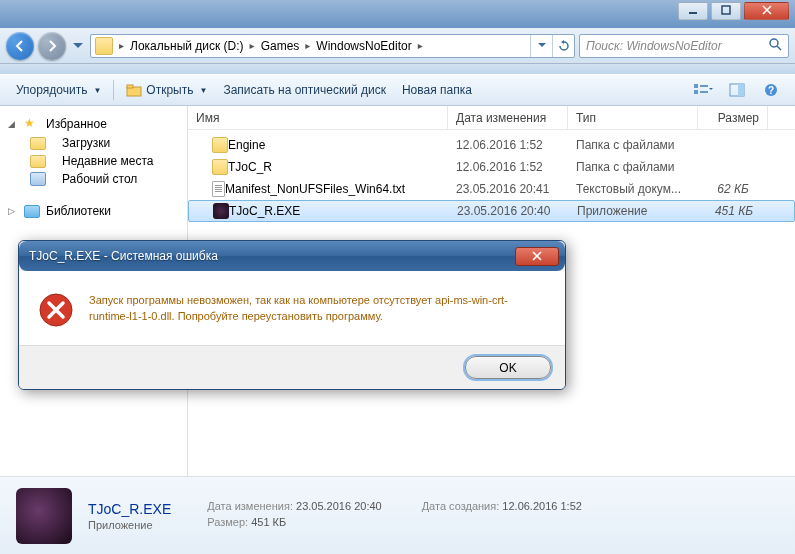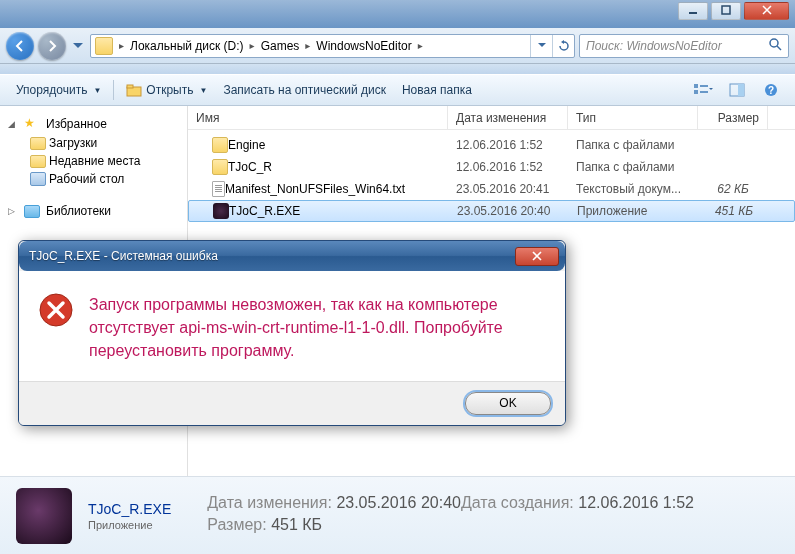--- a/index.html
+++ b/index.html
@@ -39,21 +39,21 @@
 .tb-icon-mini { width: 16px; height: 14px; }
 .tb-right { margin-left: auto; display: flex; gap: 2px; }
 .tb-view { width: 32px; height: 22px; border: 1px solid transparent; display: flex; align-items: center; justify-content: center; cursor: pointer; }
 
 
 .main { display: flex; height: 370px; background: #fff; }
 .sidebar { width: 188px; border-right: 1px solid #e0e0e0; padding: 8px 0; font-size: 12px; overflow: hidden; }
 .sb-group { margin-bottom: 14px; }
 .sb-header { display: flex; align-items: center; padding: 2px 8px; gap: 6px; cursor: pointer; }
 .sb-header .tri { font-size: 9px; color: #666; width: 10px; }
-.sb-item { display: flex; align-items: center; padding: 2px 8px 2px 30px; gap: 3px; cursor: pointer; }
+.sb-item { display: flex; align-items: center; padding: 2px 8px 2px 30px; gap: 16px; cursor: pointer; }
 .sb-ico { width: 16px; height: 16px; flex-shrink: 0; }
 .star { color: #f8c020; }
 .folder-ico { background: linear-gradient(#ffe9a8, #f8d468); border: 1px solid #d8b858; border-radius: 2px; width: 16px; height: 13px; }
 .lib-ico { background: linear-gradient(#a8d8f8, #68b8e8); border: 1px solid #48a0d8; border-radius: 2px; width: 16px; height: 13px; }
 .drive-ico { width: 16px; height: 12px; background: linear-gradient(#e0e0e0, #b0b0b0); border: 1px solid #888; border-radius: 2px; }
 .pc-ico { width: 16px; height: 14px; background: linear-gradient(#d8e8f8, #a8c8e8); border: 1px solid #6898c8; border-radius: 2px; }
 
 
 .files { flex: 1; }
 .col-headers { display: flex; height: 24px; border-bottom: 1px solid #e8e8e8; font-size: 12px; color: #444; align-items: center; }
@@ -73,33 +73,33 @@
 .txt-ico { background: #fff; border: 1px solid #aaa; border-radius: 1px; width: 13px; height: 16px; position: relative; }
 .txt-ico::before { content: ''; position: absolute; top: 3px; left: 2px; right: 2px; height: 1px; background: #999; box-shadow: 0 2px 0 #999, 0 4px 0 #999, 0 6px 0 #999; }
 .exe-ico { width: 16px; height: 16px; background: radial-gradient(circle, #4a2a4a, #1a0a1a); border-radius: 3px; }
 
 
 .details { height: 78px; border-top: 1px solid #d8e0e8; background: linear-gradient(#f2f7fc, #e5eff8); display: flex; align-items: center; padding: 8px 16px; gap: 16px; font-size: 12px; }
 .det-thumb { width: 56px; height: 56px; background: radial-gradient(circle at 40% 40%, #6a3a6a, #1a0a1a); border-radius: 6px; }
 .det-info { display: flex; flex-direction: column; gap: 2px; }
 .det-title { font-size: 14px; color: #003399; }
 .det-sub { color: #666; font-size: 11px; }
-.det-meta { display: flex; margin-left: 20px; color: #555; font-size: 16px; }
+.det-meta { display: flex; gap: 40px; margin-left: 20px; color: #555; font-size: 11px; }
 .det-meta-col div { margin-bottom: 4px; }
 .det-label { color: #888; }
 
 
 .dialog-overlay { position: absolute; top: 240px; left: 18px; }
 .dialog { width: 548px; background: #f0f0f0; border: 1px solid #254a7a; box-shadow: 0 0 0 1px rgba(255,255,255,0.2) inset, 3px 3px 14px rgba(0,0,0,0.4); border-radius: 6px; overflow: hidden; }
 .dlg-title { height: 30px; background: linear-gradient(#5a88bc, #3a6aa0 48%, #2a5a90 52%, #3a6aa0); display: flex; align-items: center; padding: 0 6px 0 10px; color: #fff; font-size: 12px; text-shadow: 0 1px 1px rgba(0,0,0,0.4); border-radius: 8px; }
 .dlg-close { margin-left: auto; width: 44px; height: 19px; background: linear-gradient(#e67a6a, #c84530); border: 1px solid #8a2a1a; border-radius: 3px; display: flex; align-items: center; justify-content: center; cursor: pointer; }
 .dlg-close svg { width: 10px; height: 10px; }
 .dlg-body { padding: 22px 20px 18px; display: flex; gap: 16px; background: #fff; border-bottom: 1px solid #ddd; }
 .dlg-icon { width: 34px; height: 34px; flex-shrink: 0; }
-.dlg-text { font-size: 16px; color: #be185d; line-height: 1.45; }
+.dlg-text { font-size: 11px; color: #a16207; line-height: 1.45; }
 .dlg-footer { padding: 10px 14px; display: flex; justify-content: flex-end; background: #f0f0f0; }
 .dlg-ok { width: 86px; height: 23px; background: linear-gradient(#f8f8f8, #e0e0e0); border: 1px solid #888; border-radius: 11px; font-size: 12px; cursor: pointer; box-shadow: 0 0 0 2px #8ab8e8; }
 </style>
 </head>
 <body>
 
 <div class="titlebar">
   <div class="win-btns">
     <div class="win-btn win-min"><svg viewBox="0 0 10 10">
           <rect x="1" y="7" width="8" height="2" fill="currentColor"></rect>

